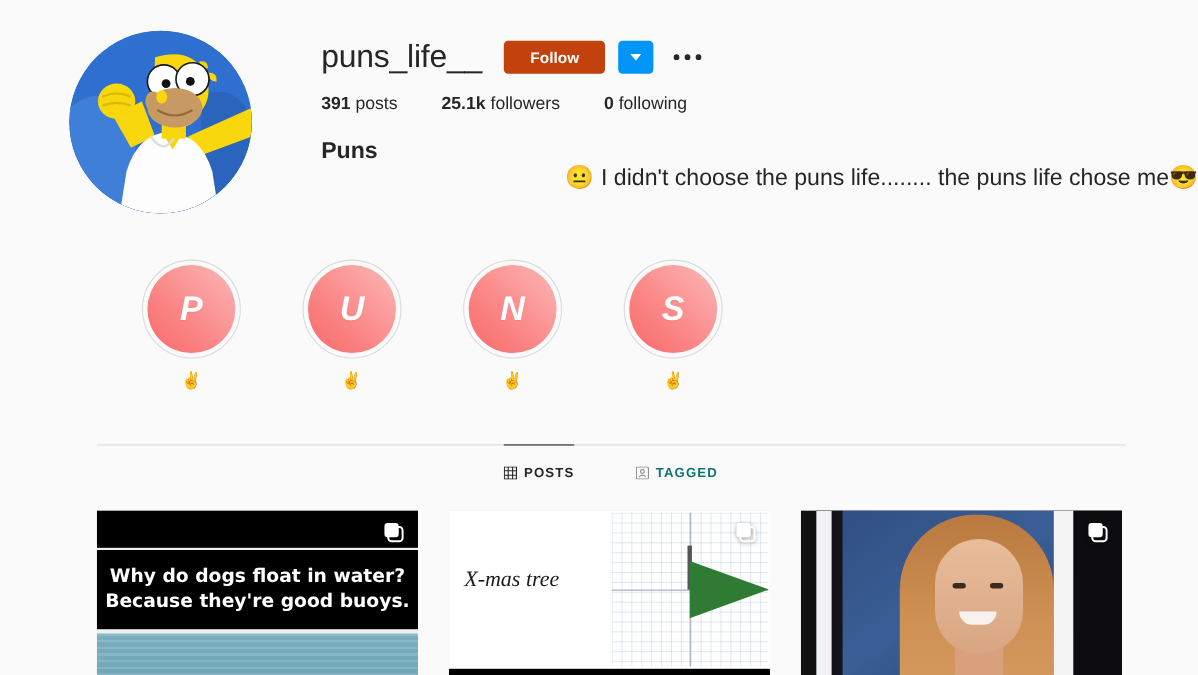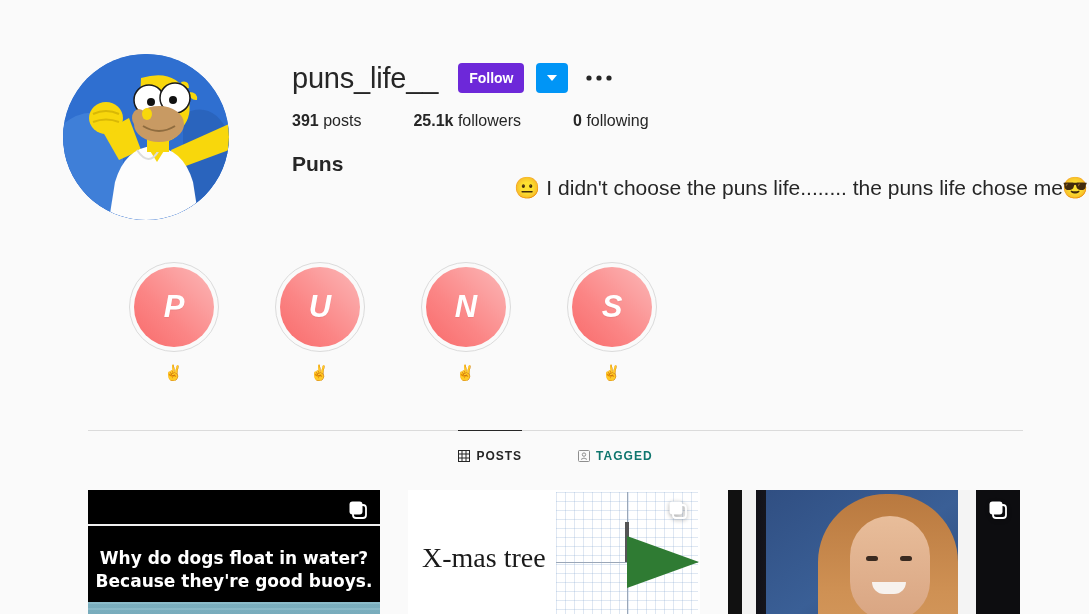--- a/index.html
+++ b/index.html
@@ -6,58 +6,58 @@
   html, body {
     width: 1089px; height: 614px;
     background: #fafafa;
     font-family: "Liberation Sans", sans-serif;
     color: #262626;
     overflow: hidden;
   }
   .page { position: relative; width: 1089px; height: 614px; }
 
   
-  .header { display: flex; padding: 20px 0 0 0; margin-top: 26px; }
+  .header { display: flex; padding: 20px 0 0 0; }
   .avatar-col {
     width: 292px; display: flex; justify-content: center;
     padding-top: 8px;
   }
   .avatar {
     width: 166px; height: 166px; border-radius: 50%;
     overflow: hidden; position: relative;
     background: #2f6fd0;
   }
   .avatar svg { display: block; width: 100%; height: 100%; }
 
   .info-col { flex: 1; padding-top: 12px; }
 
   .name-row { display: flex; align-items: center; gap: 12px; height: 40px; }
   .username {
     font-size: 29px; font-weight: 300; line-height: 34px;
     color: #262626; letter-spacing: -0.2px;
   }
   .follow-btn {
-    background: #6d28d9; color: #fff; border: none; border-radius: 4px;
-    font-size: 14px; font-weight: bold; height: 30px; padding: 0 11px;
+    background: #c2410c; color: #fff; border: none; border-radius: 4px;
+    font-size: 14px; font-weight: bold; height: 30px; padding: 0 24px;
     cursor: pointer; font-family: "Liberation Sans", sans-serif;
     margin-left: 8px;
   }
   .dropdown-btn {
     background: #0095f6; border: none; border-radius: 4px;
     width: 32px; height: 30px; cursor: pointer;
     display: flex; align-items: center; justify-content: center;
   }
   .dropdown-btn svg { display: block; }
   .more-btn {
     background: none; border: none; cursor: pointer;
     width: 30px; height: 30px; display: flex; align-items: center;
     justify-content: center; margin-left: 4px;
   }
 
-  .stats { display: flex; gap: 12px; margin-top: 14px; font-size: 16px; }
+  .stats { display: flex; gap: 0; margin-top: 14px; font-size: 16px; }
   .stat { margin-right: 40px; color: #262626; }
   .stat b { font-weight: bold; }
   .stat span { font-weight: normal; }
 
   .bio { margin-top: 22px; font-size: 21px; line-height: 24px; }
   .bio-name { font-weight: bold; display: block; }
   .bio-text { display: block; text-align: right; }
 
   
   .highlights {
@@ -110,42 +110,42 @@
   }
   .post-inner { position: absolute; inset: 0; }
   .carousel-icon {
     position: absolute; top: 10px; right: 10px; z-index: 4;
     filter: drop-shadow(0 1px 2px rgba(0,0,0,0.35));
   }
 
   
   .p1-top { position: absolute; left:0; right:0; top:0; height: 34px; background:#000; }
   .p1-band {
-    position: absolute; left:0; right:0; top: 36px; height: 88px;
+    position: absolute; left:0; right:0; top: 36px; height: 72px;
     background:#000; color:#fff; display:flex; flex-direction:column;
     align-items:center; justify-content:center; text-align:center;
     font-size: 17px; font-weight: bold; line-height: 23px;
     font-family: "DejaVu Sans", sans-serif;
   }
   .p1-water {
     position:absolute; left:0; right:0; top:112px; bottom:0;
     background: linear-gradient(to bottom, #7fb4c4 0%, #6ea6ba 35%, #86b9c6 70%, #a7cdd6 100%);
   }
   .p1-water::before {
     content:""; position:absolute; inset:0;
     background: repeating-linear-gradient(to bottom,
       rgba(255,255,255,0.09) 0px, rgba(255,255,255,0.09) 2px,
       rgba(0,0,0,0.03) 2px, rgba(0,0,0,0.03) 6px);
   }
 
   
   .p2-bg { position:absolute; inset:0; background:#fff; }
   .p2-label {
     position:absolute; left: 14px; top: 52px; width: 140px;
-    font-family: "Liberation Serif", serif; font-size: 28px; color:#1a1a1a;
+    font-family: "Liberation Serif", serif; font-size: 20px; color:#1a1a1a;font-style:italic;
   }
   .p2-graph {
     position:absolute; left: 148px; top: 2px; width: 142px; height: 140px;
     background-image:
       linear-gradient(to right, rgba(140,170,210,0.28) 1px, transparent 1px),
       linear-gradient(to bottom, rgba(140,170,210,0.28) 1px, transparent 1px);
     background-size: 9px 9px;
   }
   .p2-axis-v { position:absolute; left:50%; top:0; bottom:0; width:1px; background:#9aa7b8; }
   .p2-axis-h { position:absolute; top:50%; left:0; right:0; height:1px; background:#9aa7b8; }

